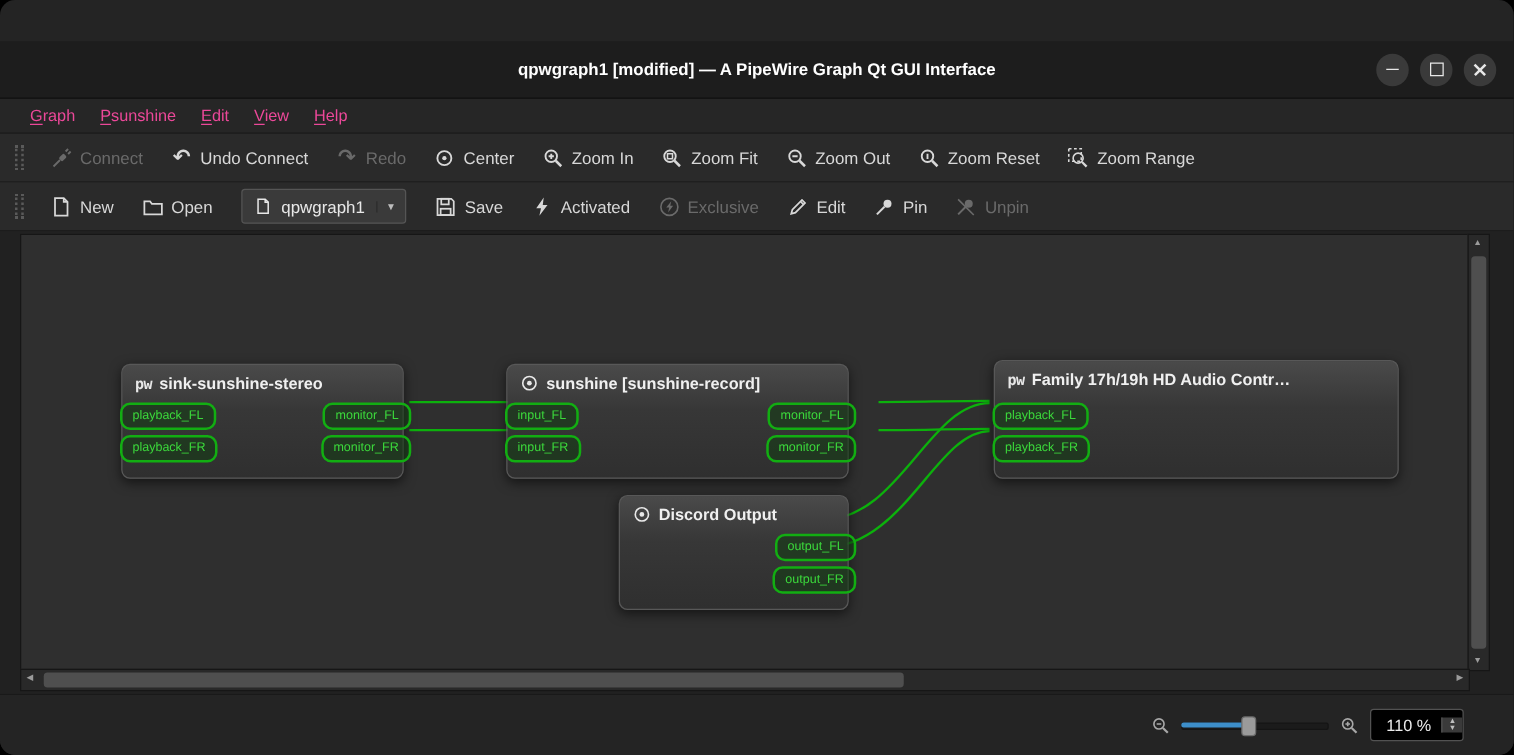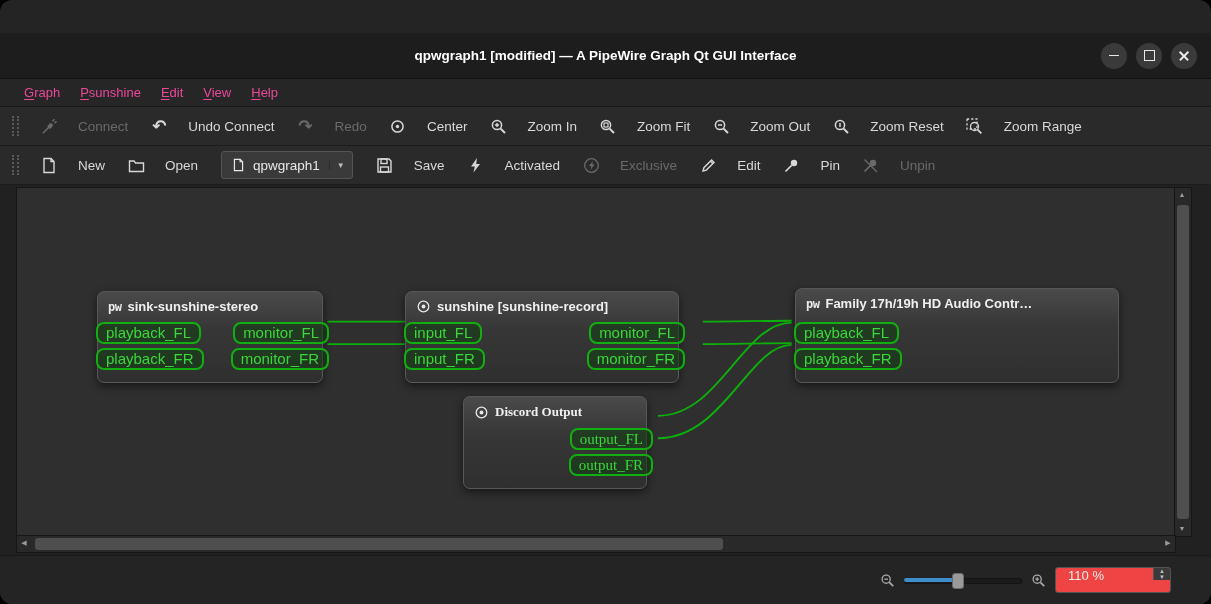--- a/index.html
+++ b/index.html
@@ -25,21 +25,21 @@
   .menubar{height:27px;background:#262626;display:flex;align-items:center;
     padding-left:14px;border-bottom:1px solid #191919;flex:none;}
   .menu-item{color:#ec4899;font-size:13px;padding:4px 10px;cursor:default;}
   .mn{text-decoration:underline;text-underline-offset:2px;}
 
   
   .toolbar{height:38px;background:#2a2a2a;display:flex;align-items:center;
     border-bottom:1px solid #1c1c1c;padding-left:10px;flex:none;}
   .grip{width:3px;height:20px;margin:0 10px 0 2px;border-left:2px dotted #5a5a5a;
     border-right:2px dotted #5a5a5a;}
-  .tbtn{display:flex;align-items:center;gap:20px;padding:0 11px;height:30px;
+  .tbtn{display:flex;align-items:center;gap:6px;padding:0 11px;height:30px;
     color:#d8d8d8;font-size:13.5px;border-radius:3px;}
   .tbtn.disabled{color:#6a6a6a;}
   .ic{width:18px;height:18px;display:flex;align-items:center;justify-content:center;flex:none;}
   .ic svg{display:block;}
   .uglyph{font-size:17px;line-height:17px;font-weight:bold;font-family:"DejaVu Sans",sans-serif;}
   .combo{display:flex;align-items:center;gap:6px;height:26px;padding:0 7px;
     background:#3a3a3a;border:1px solid #555555;border-radius:3px;margin:0 12px;color:#e8e8e8;font-size:13.5px;}
   .combo-arrow{border-left:1px solid #2b2b2b;padding-left:7px;margin-left:3px;
     color:#bdbdbd;font-size:8px;}
 
@@ -53,28 +53,28 @@
   .node{position:absolute;border-radius:7px;border:1px solid #585858;
     background:linear-gradient(180deg,#4a4a4a,#373737 40%,#2f2f2f);
     box-shadow:0 3px 9px rgba(0,0,0,.55);}
   .node-header{display:flex;align-items:center;gap:6px;padding:7px 10px 3px;
     color:#f0f0f0;font-weight:bold;font-size:13px;white-space:nowrap;}
   .pw-glyph{font-family:"DejaVu Sans Mono",monospace;font-size:12px;font-weight:bold;
     color:#e8e8e8;letter-spacing:-0.5px;}
   .ports{padding:5px 8px 8px;}
   .prow{display:flex;justify-content:space-between;margin-bottom:4px;}
   .prow.only-in{justify-content:flex-start;} .prow.only-out{justify-content:flex-end;}
-  .port{font-size:15px;line-height:16px;padding:1px 8px;border:2px solid #12ae12;
+  .port{font-size:10px;line-height:16px;padding:1px 8px;border:2px solid #12ae12;
     border-radius:8px;color:#3bd83b;background:rgba(18,60,18,.55);white-space:nowrap;}
   .port.in{margin-left:-10px;} .port.out{margin-right:-15px;}
 
   .node1{left:80px;top:103px;width:224px;}
   .node2{left:388px;top:103px;width:272px;}
   .node3{left:778px;top:100px;width:322px;}
-  .node4{left:446px;top:208px;width:182px;font-family:Liberation Serif, serif;}
+  .node4{left:478px;top:208px;width:182px;}
   .node3 .ports{padding-top:8px;}
 
   
   .vscroll{position:absolute;right:0;top:0;bottom:16px;width:16px;background:#292929;
     border:1px solid #161616;}
   .hscroll{position:absolute;left:0;right:16px;bottom:0;height:16px;background:#292929;
     border:1px solid #161616;}
   .vthumb{position:absolute;left:2px;right:2px;top:17px;bottom:17px;background:#4f4f4f;border-radius:3px;}
   .hthumb{position:absolute;top:2px;bottom:2px;left:18px;width:688px;background:#4f4f4f;border-radius:3px;}
   .sarrow{position:absolute;color:#9b9b9b;font-size:7px;line-height:14px;width:14px;text-align:center;}
@@ -82,22 +82,22 @@
 
   
   .statusbar{height:48px;background:#242424;border-top:1px solid #191919;flex:none;
     display:flex;align-items:center;justify-content:flex-end;gap:9px;padding-right:40px;}
   .slider{position:relative;width:118px;height:18px;}
   .slider-track{position:absolute;left:0;right:0;top:7px;height:4px;background:#1b1b1b;
     border-radius:2px;border:1px solid #141414;}
   .slider-fill{position:absolute;left:0;width:45%;top:7px;height:4px;background:#3d8ec9;border-radius:2px;}
   .slider-handle{position:absolute;left:calc(45% - 5px);top:2px;width:10px;height:14px;
     background:#9a9a9a;border:1px solid #6c6c6c;border-radius:3px;}
-  .spinbox{display:flex;align-items:flex-start;height:24px;background:#ef4444;
-    border:1px solid #525252;border-radius:3px;overflow:hidden;gap:41px;}
+  .spinbox{display:flex;align-items:center;height:24px;background:#000000;
+    border:1px solid #525252;border-radius:3px;overflow:hidden;}
   .spin-value{display:flex;align-items:center;padding:0 8px;color:#ececec;font-size:13px;min-width:40px;justify-content:flex-end;}
   .spin-btns{display:flex;flex-direction:column;width:16px;border-left:1px solid #525252;background:#3a3a3a;}
   .spin-btn{flex:1;display:flex;align-items:center;justify-content:center;color:#c0c0c0;font-size:6px;}
   .sb-zoom-icon{color:#a8a8a8;display:flex;align-items:center;}
 </style>
 </head>
 <body>
 
 <div class="window">
 

